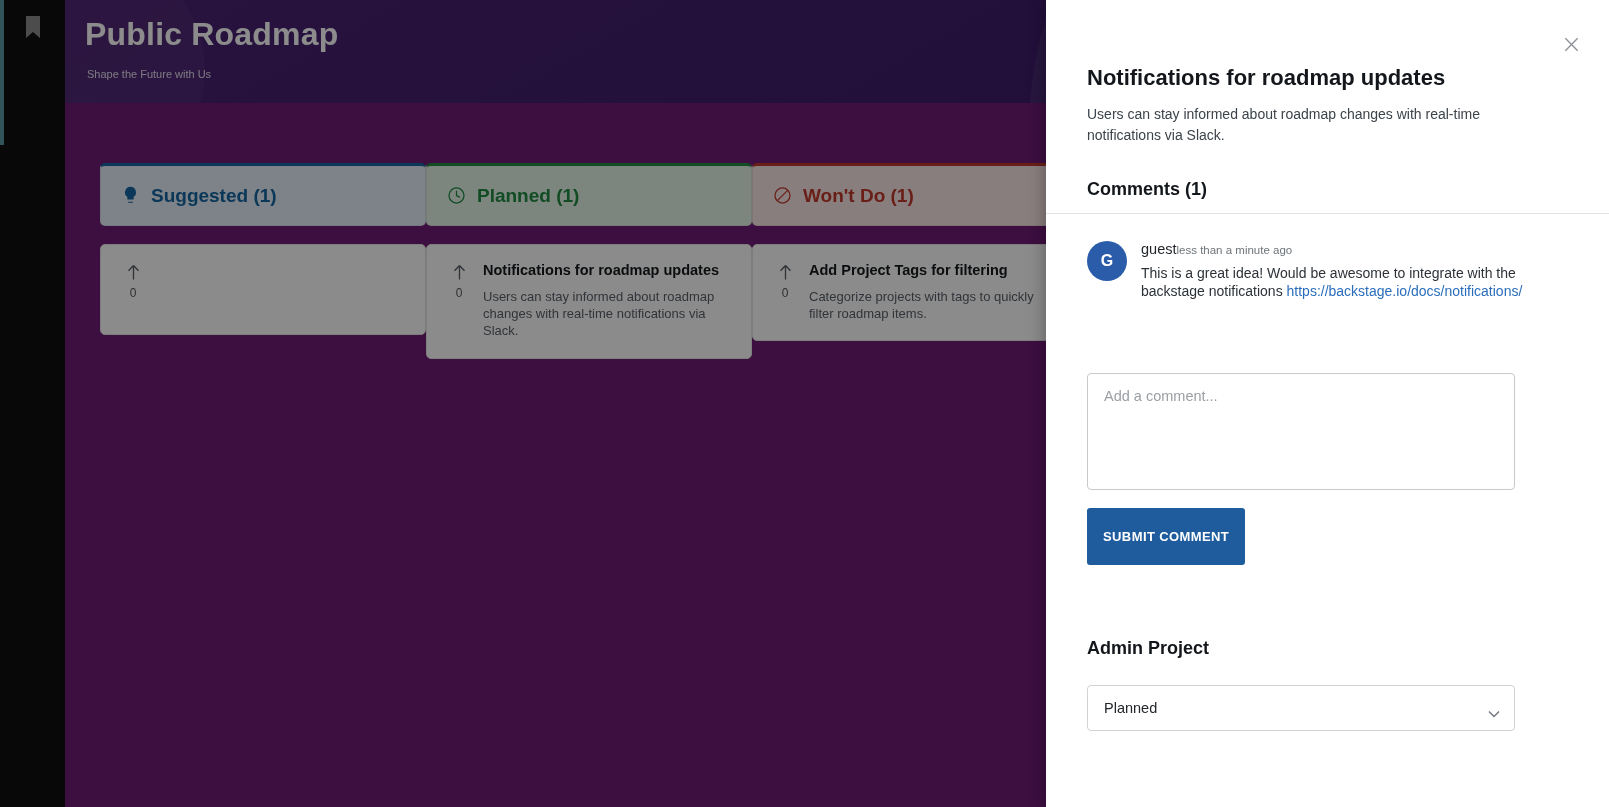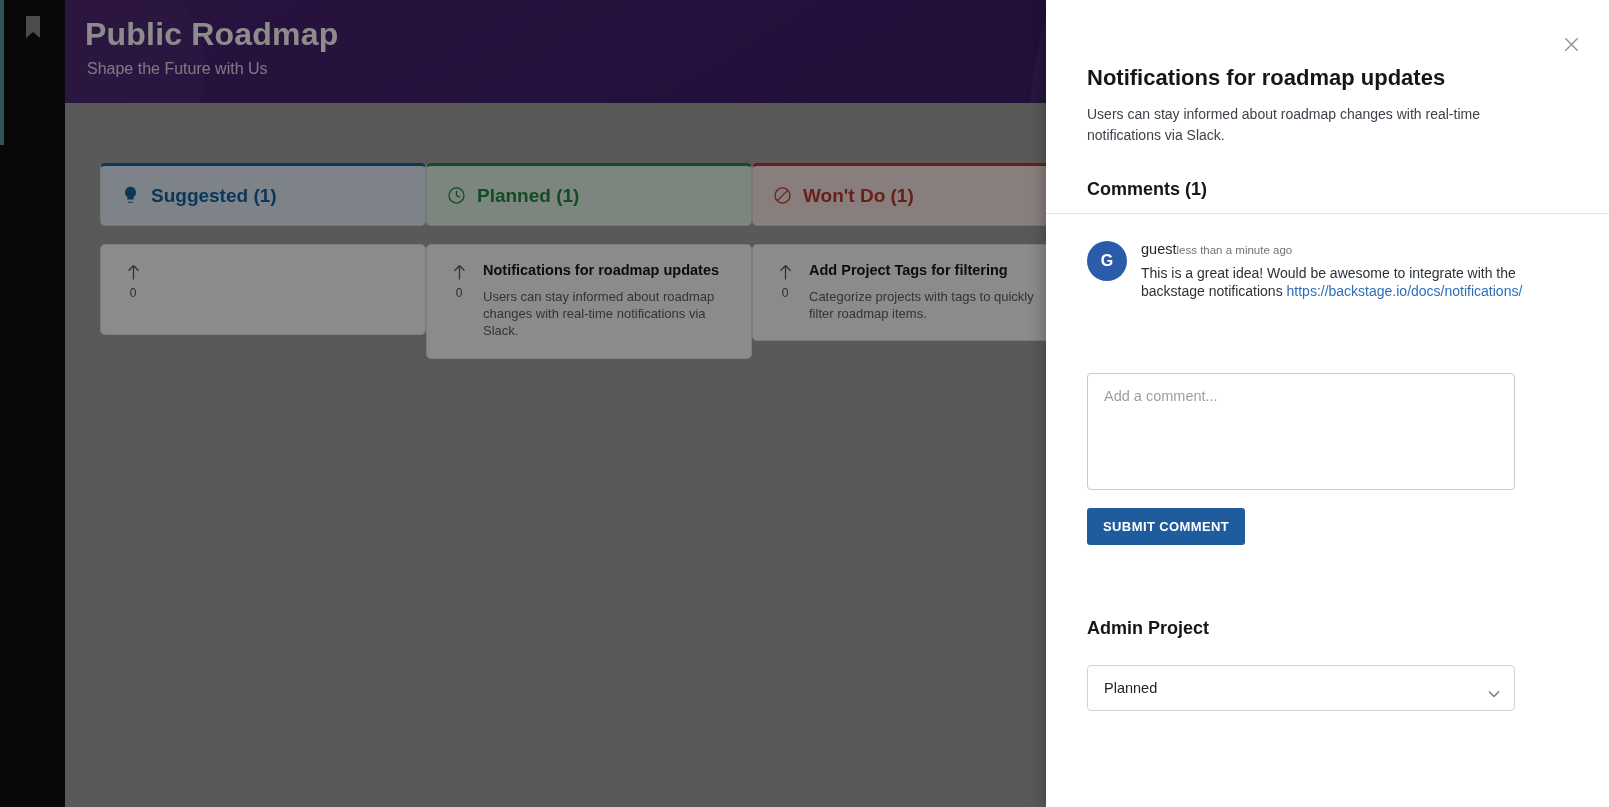--- a/index.html
+++ b/index.html
@@ -25,21 +25,21 @@
   }
   .sidebar-logo {
     position: absolute; left: 24px; top: 16px;
     width: 18px; height: 22px;
   }
 
   
   .page {
     position: absolute; left: 65px; top: 0;
     width: 1544px; height: 807px;
-    background: #a3a3a3;
+    background: #701a75;
   }
 
   .header {
     position: relative;
     height: 103px;
     background: linear-gradient(150deg, #4b2273 0%, #3f1d6b 55%, #38186a 100%);
     overflow: hidden;
   }
   .header-curve-a {
     position: absolute;
@@ -61,22 +61,22 @@
     width: 200px; height: 220px;
     border-radius: 50%;
     background: rgba(255,255,255,0.035);
   }
   .header-title {
     position: absolute; left: 20px; top: 16px;
     font-size: 32px; font-weight: bold;
     color: #ffffff; letter-spacing: .2px;
   }
   .header-subtitle {
-    position: absolute; left: 22px; top: 60px;
-    font-size: 16px; color: #e3dcec;
+    position: absolute; left: 22px; top: 68px;
+    font-size: 11px; color: #e3dcec;
   }
 
   
   .board {
     position: relative;
     padding: 60px 0 0 35px;
     display: flex;
   }
   .column { width: 326px; }
 
@@ -214,21 +214,21 @@
     resize: none;
   }
   .comment-box::placeholder { color: #9a9fa4; }
 
   .submit-btn {
     margin-top: 14px;
     background: #1f5c9e;
     color: #ffffff;
     border: none;
     border-radius: 3px;
-    padding: 11px 16px;
+    padding: 21px 16px;
     font-family: "Liberation Sans", sans-serif;
     font-size: 13px;
     font-weight: bold;
     letter-spacing: .4px;
     cursor: pointer;
   }
 
   .admin-heading {
     margin-top: 73px;
     font-size: 18px; font-weight: bold; color: #13171b;

